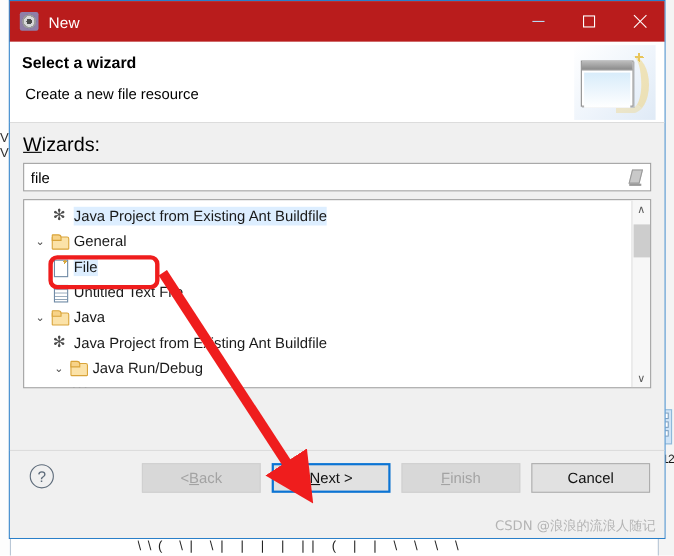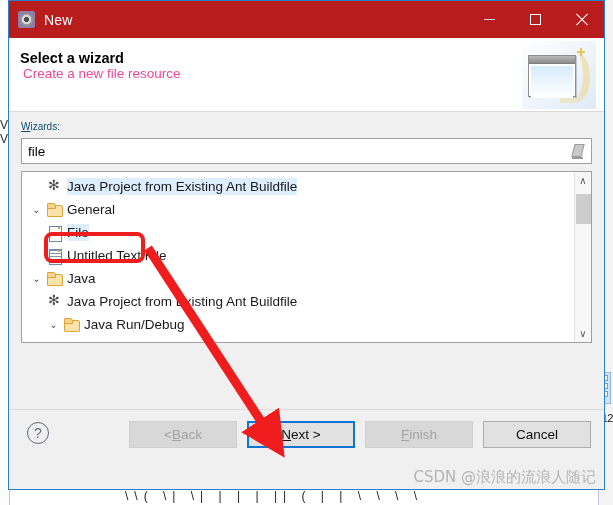--- a/index.html
+++ b/index.html
@@ -121,22 +121,22 @@
     background: #ffffff;
     border-bottom: 1px solid #d9d9d9;
     position: relative;
     flex: 0 0 auto;
   }
   #header-title {
     position: absolute; left: 11px; top: 12px;
     font-size: 14.5px; font-weight: bold; color: #000;
   }
   #header-sub {
-    position: absolute; left: 14px; top: 28px;
-    font-size: 13.5px; color: #ec4899;
+    position: absolute; left: 14px; top: 40px;
+    font-size: 13.5px; color: #000000;
   }
   #header-graphic {
     position: absolute; right: 8px; top: 3px;
     width: 74px; height: 68px;
     background: linear-gradient(135deg, #ffffff 0%, #eef4fb 55%, #dfeaf6 100%);
   }
   .hg-window {
     position: absolute; left: 6px; top: 14px;
     width: 48px; height: 42px;
     background: #ffffff;
@@ -170,21 +170,21 @@
   }
 
   
   #body {
     flex: 1 1 auto;
     background: #f0f0f0;
     position: relative;
     padding: 9px 12px 0 12px;
   }
   #wizards-label {
-    font-size: 10px; color: #0c4a6e;
+    font-size: 18px; color: #000000;
     margin-bottom: 6px;
   }
   #wizards-label u { text-decoration: underline; }
 
   #filter-wrap {
     position: relative;
     height: 26px;
     background: #ffffff;
     border: 1px solid #a0a0a0;
     display: flex; align-items: center;
@@ -358,21 +358,21 @@
   }
   .btn.disabled { color: #a3a3a3; background: #d8d8d8; border: 1px solid #d0d0d0; }
   .btn.focused {
     border: 2px solid #0b74d4;
     background: #e1e1e1;
   }
   .btn u { text-decoration: underline; }
 
   #watermark {
     position: absolute; right: 8px; bottom: 2px;
-    font-size: 15px; color: #b4b4b4;
+    font-size: 12px; color: #b4b4b4;
     font-family: "DejaVu Sans", sans-serif;
   }
 
   
   #annot {
     position: absolute; left: 0; top: 0;
     width: 613px; height: 505px;
     pointer-events: none;
   }
   #red-box {

